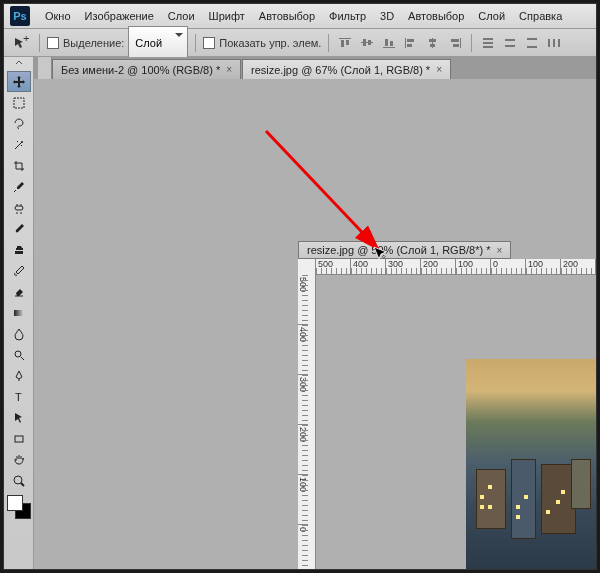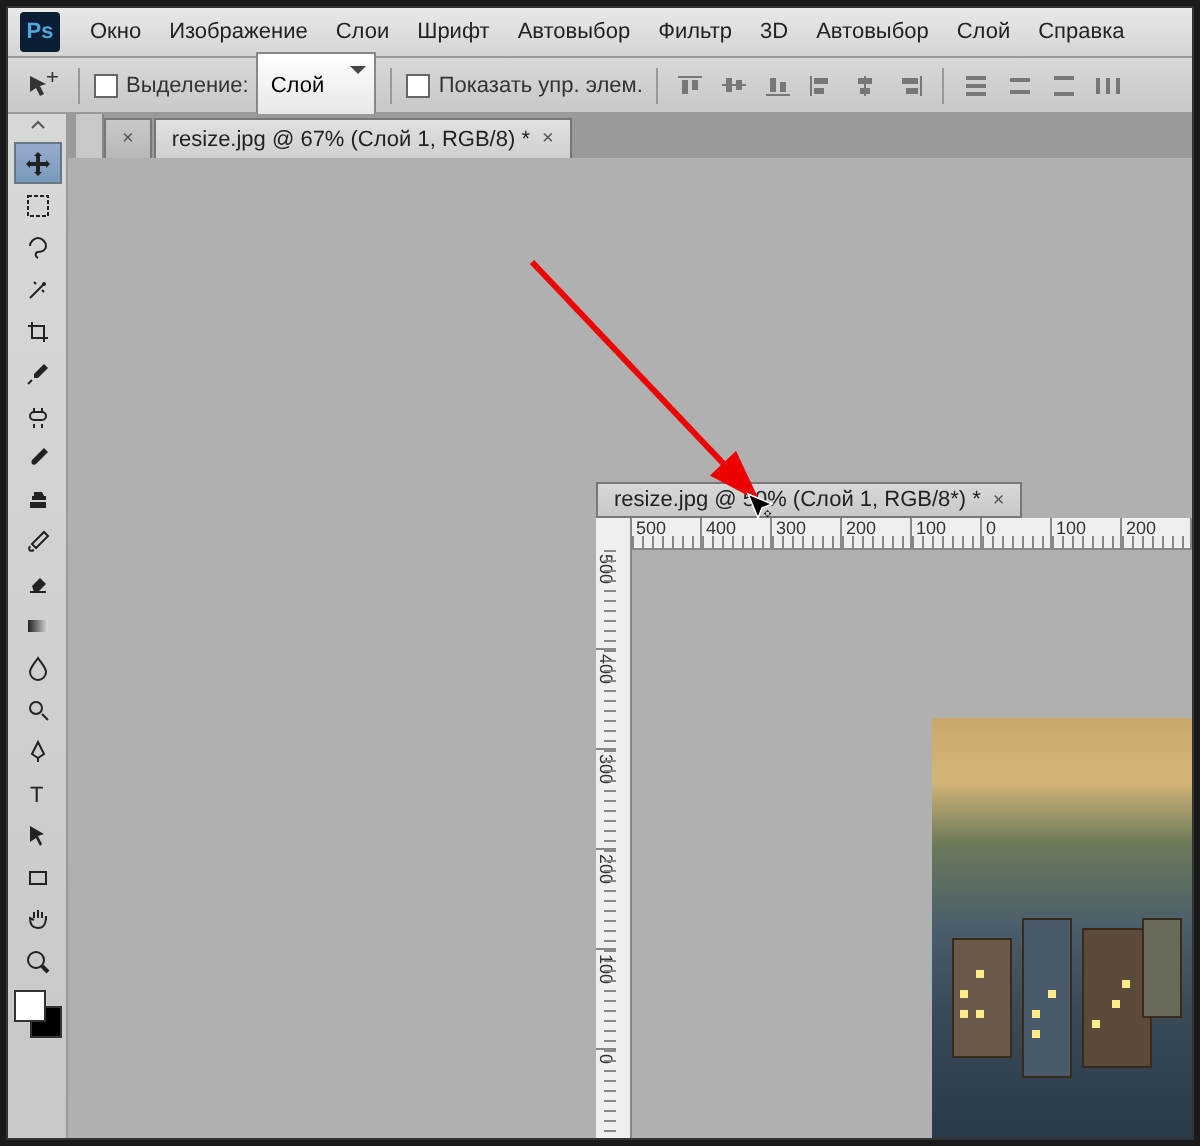--- a/index.html
+++ b/index.html
@@ -285,20 +285,21 @@
       <div class="swatch-box">
         <div class="swatch-fg"></div>
         <div class="swatch-bg"></div>
       </div>
     </div>
 
     <div class="canvas-area">
       <div class="tabstrip">
         <div class="left-gutter"></div>
         <div class="tab">
+          <span>Без имени-2 @ 100% (RGB/8) *</span>
           <span class="tab-close">×</span>
         </div>
         <div class="tab active">
           <span>resize.jpg @ 67% (Слой 1, RGB/8) *</span>
           <span class="tab-close">×</span>
         </div>
       </div>
       <div class="canvas-bg"></div>
 
       <div class="window2">

